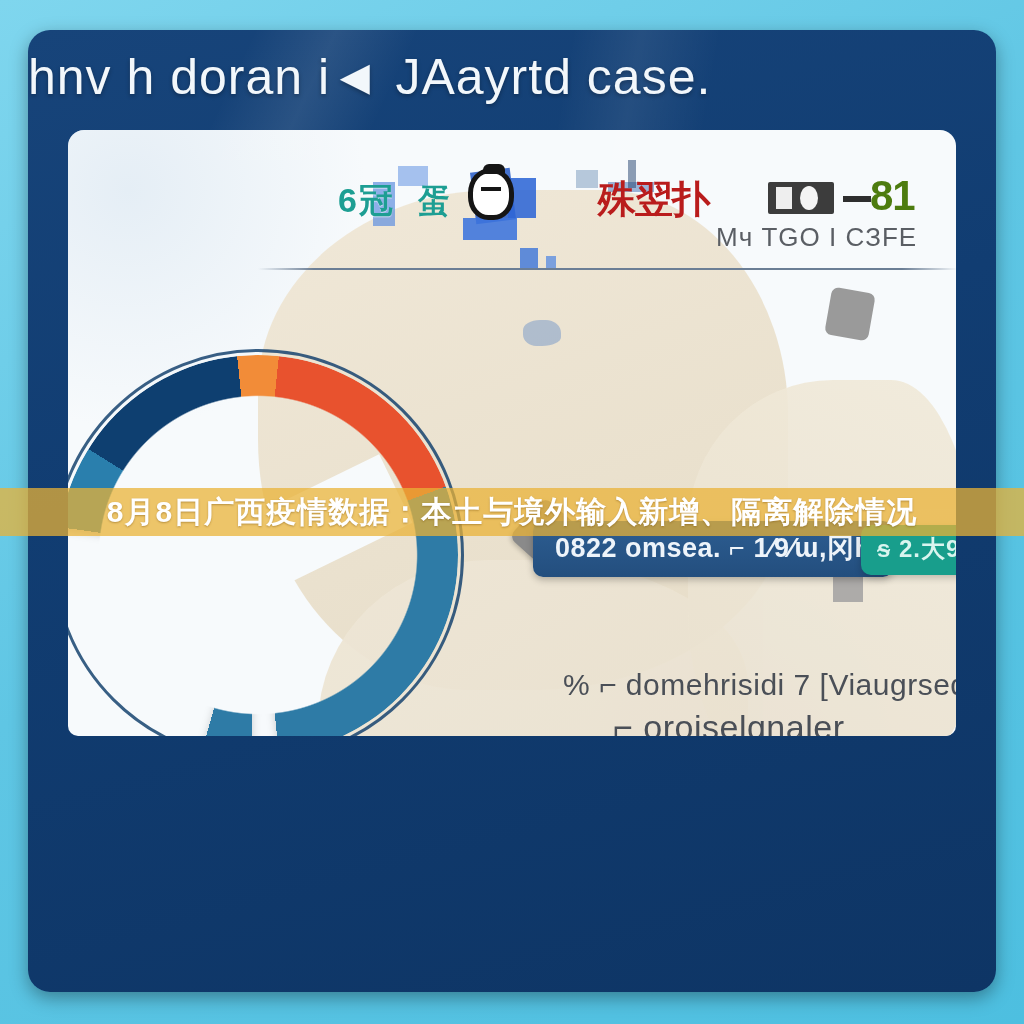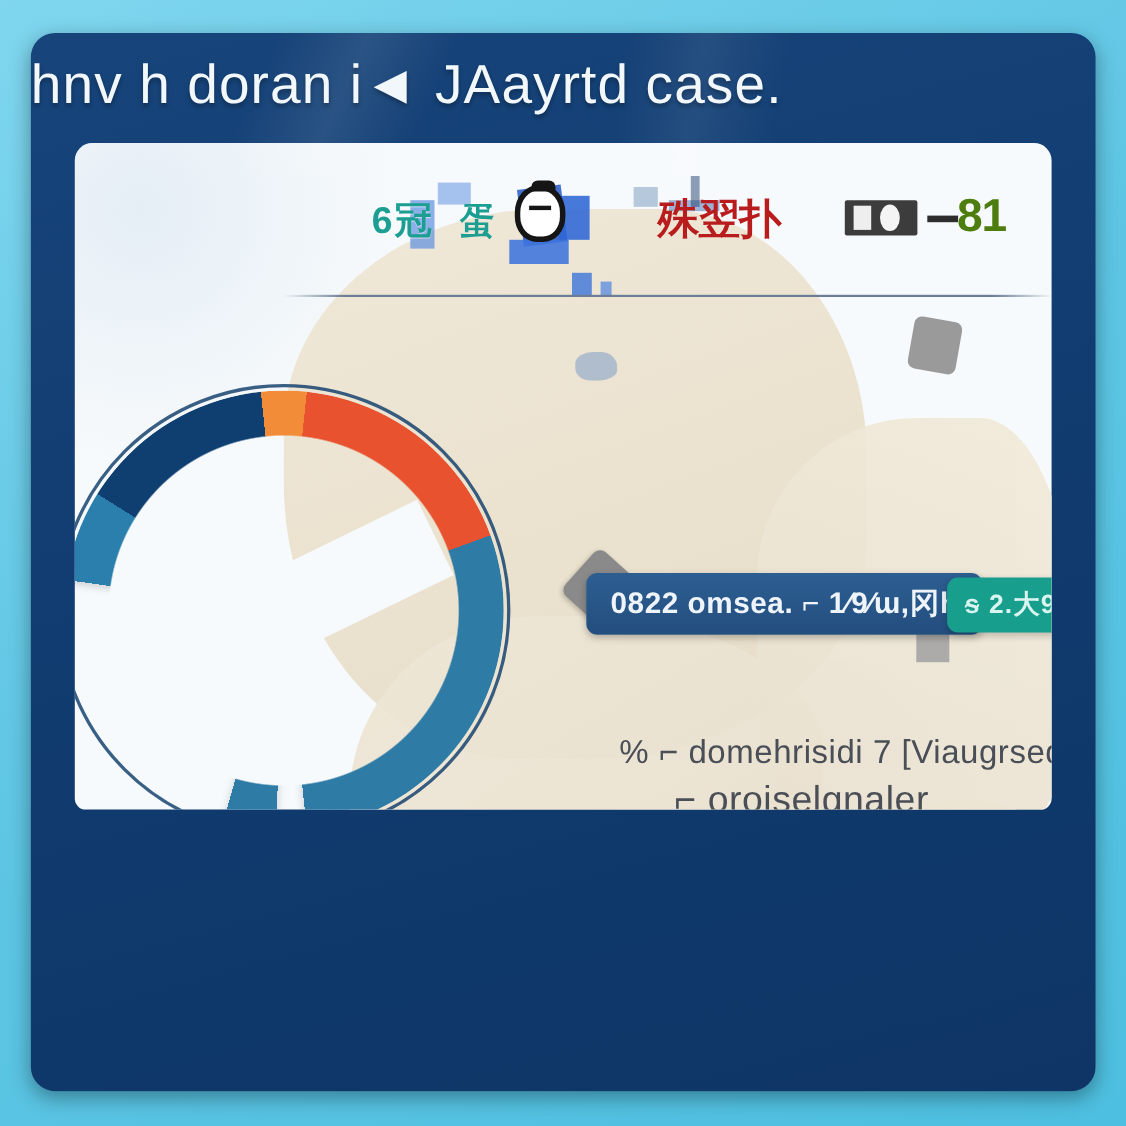--- a/index.html
+++ b/index.html
@@ -381,20 +381,21 @@
       </div>
 
       <div id="legend-row">
         <div class="lg-item" id="lg-teal-code">6冠</div>
         <div class="lg-item" id="lg-teal-glyph">蛋</div>
         <div class="lg-item" id="lg-face-icon"></div>
         <div class="lg-item" id="lg-dark-cjk">殊翌扑</div>
         <div class="lg-item" id="lg-bar-badge"></div>
         <div class="lg-item" id="lg-dash"></div>
         <div class="lg-item" id="lg-number">81</div>
+        <div class="lg-item" id="lg-sub">Mч TGO I CЗFЕ</div>
       </div>
       <div id="legend-rule"></div>
 
       <div id="donut"></div>
       <div id="donut-ring-outline"></div>
       <div id="donut-slice-gap"></div>
 
       <div id="badge-blue">0822 omsea. ⌐ 1⁄9⁄ɯ,冈h</div>
       <div id="badge-teal">ᵴ 2.大9Ы|</div>
 
@@ -423,14 +424,17 @@
 
           <div id="statue"></div>
           <div id="antenna"></div>
         </div>
 
       </div>
 
     </div>
   </div>
 
+  <div id="banner">
+    <div id="banner-text">8月8日广西疫情数据：本土与境外输入新增、隔离解除情况</div>
+  </div>
 
 </div>
 
 </body></html>

